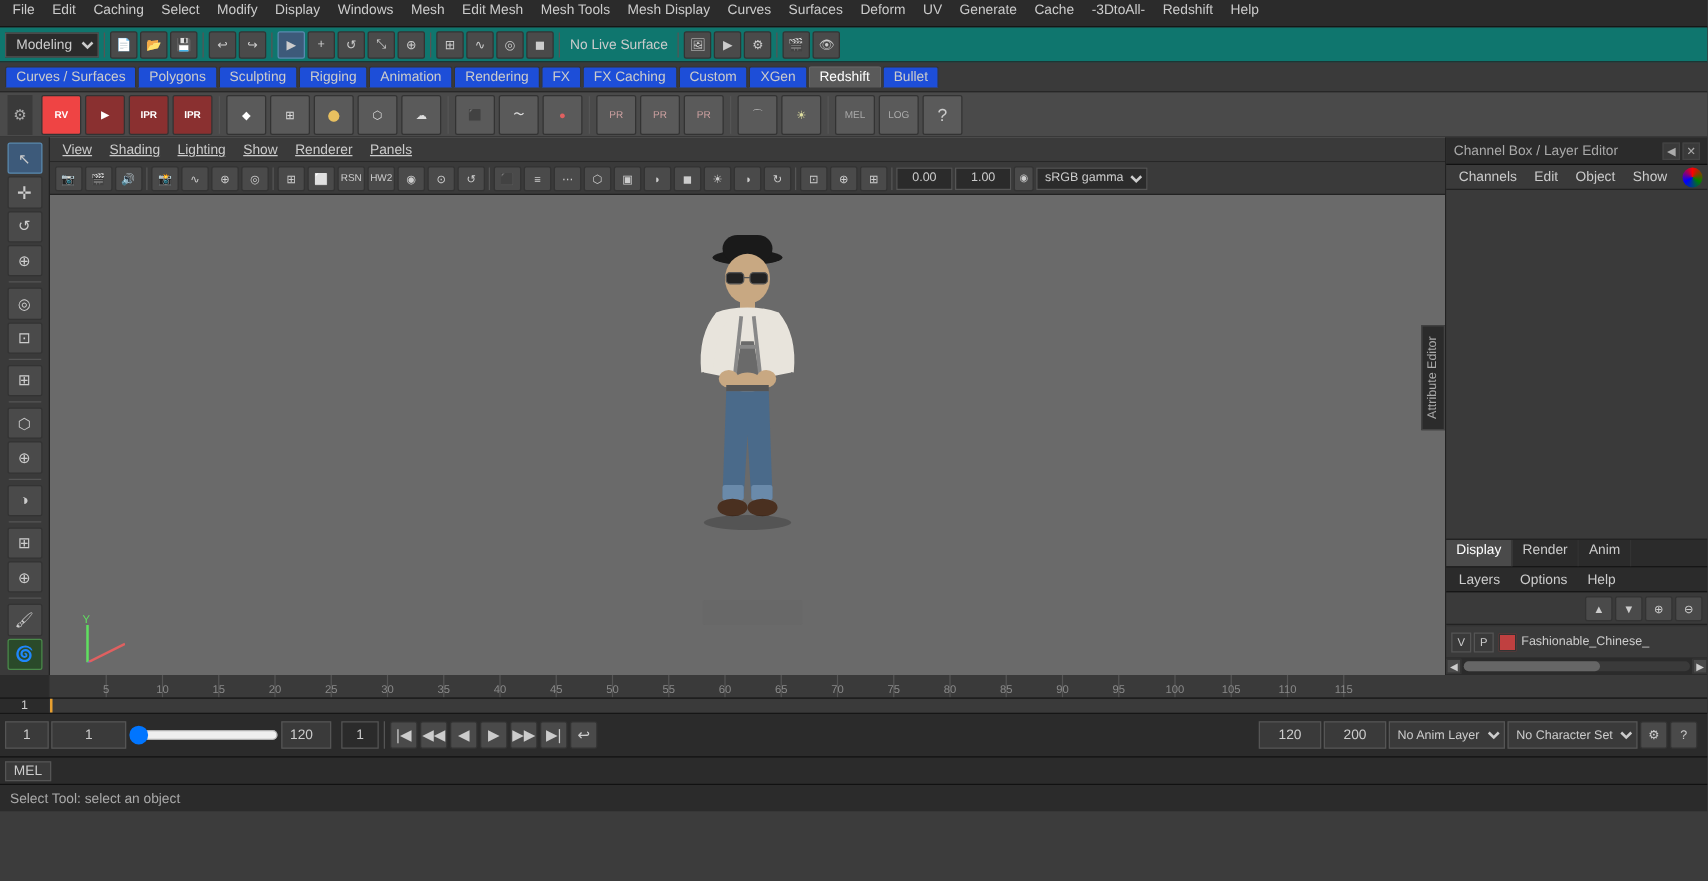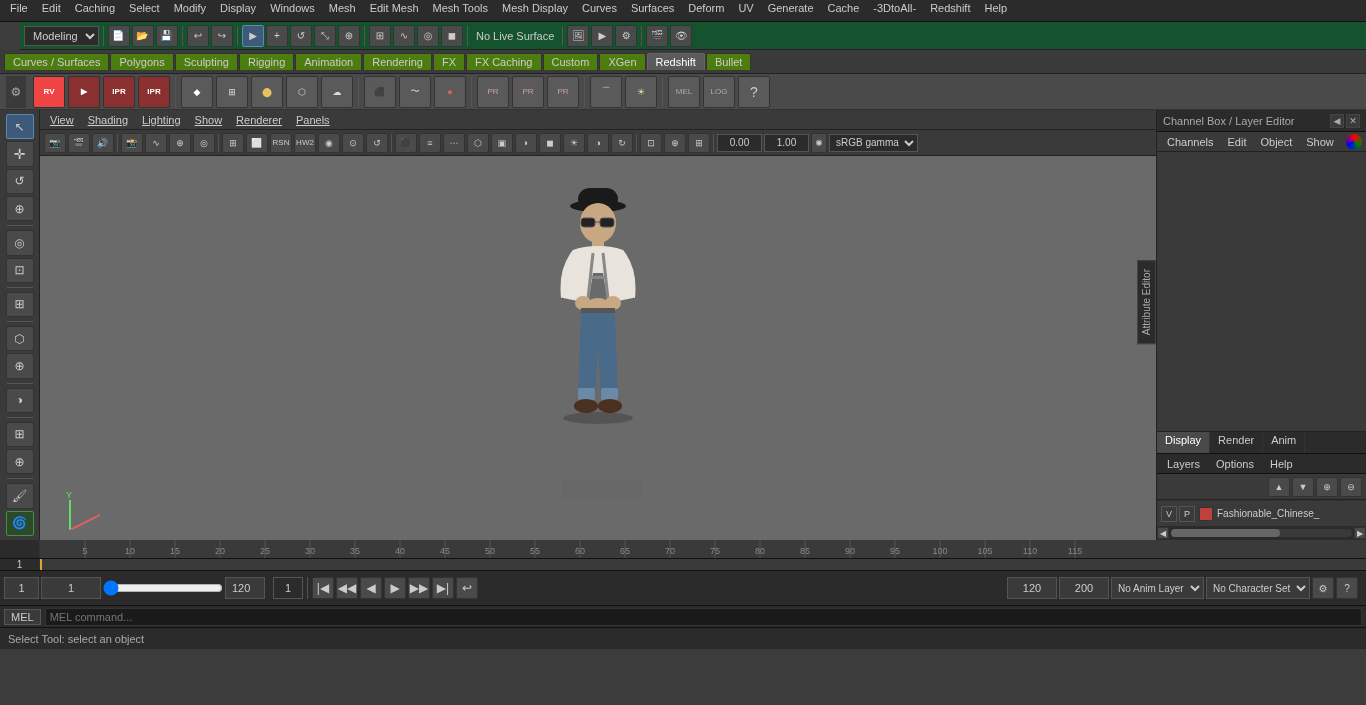--- a/index.html
+++ b/index.html
@@ -3,29 +3,29 @@
   <meta charset="utf-8">
   <style>
     * { margin: 0; padding: 0; box-sizing: border-box; }
     body { width: 1366px; height: 705px; overflow: hidden; background: #3c3c3c; font-family: Arial, sans-serif; font-size: 11px; color: #ccc; }
 
     
     #menu-bar { display: flex; align-items: flex-start; height: 22px; background: #2b2b2b; border-bottom: 1px solid #111; padding: 0 4px; gap: 2px; }
     .menu-item { padding: 2px 6px; color: #ccc; cursor: pointer; font-size: 11px; white-space: nowrap; }
 
     
-    #toolbar1 { display: flex; align-items: center; height: 28px; background: #14532d; border-bottom: 1px solid #222; padding: 0 4px; gap: 2px; margin-left: 20px; }
+    #toolbar1 { display: flex; align-items: center; height: 28px; background: #0f766e; border-bottom: 1px solid #222; padding: 0 4px; gap: 2px; }
     .tb-select { background: #2b2b2b; color: #ccc; border: 1px solid #555; padding: 1px 4px; font-size: 11px; height: 20px; }
     .tb-sep { width: 1px; height: 20px; background: #555; margin: 0 2px; }
     .tb-btn { width: 22px; height: 22px; background: #4a4a4a; border: 1px solid #333; border-radius: 2px; display: flex; align-items: center; justify-content: center; cursor: pointer; color: #ccc; font-size: 10px; }
     .tb-label { color: #ccc; font-size: 11px; padding: 0 4px; }
 
     
     #shelf-tabs { display: flex; align-items: center; height: 24px; background: #3a3a3a; border-bottom: 1px solid #222; padding: 0 4px; gap: 1px; }
-    .shelf-tab { padding: 2px 8px; background: #4d7c0f; color: #ccc; border: 1px solid #333; border-bottom: none; cursor: pointer; font-size: 11px; border-radius: 2px 2px 0 0; }
+    .shelf-tab { padding: 2px 8px; background: #1d4ed8; color: #ccc; border: 1px solid #333; border-bottom: none; cursor: pointer; font-size: 11px; border-radius: 2px 2px 0 0; }
     .shelf-tab.active { background: #5a5a5a; color: #fff; border-color: #666; }
 
     
     #shelf-content { display: flex; align-items: center; height: 36px; background: #4a4a4a; border-bottom: 1px solid #333; padding: 0 6px; gap: 3px; }
     .shelf-icon { width: 32px; height: 32px; background: #5a5a5a; border: 1px solid #333; border-radius: 2px; cursor: pointer; display: flex; align-items: center; justify-content: center; font-size: 9px; color: #ddd; }
     .shelf-settings { width: 20px; height: 32px; background: #3a3a3a; display: flex; align-items: center; justify-content: center; cursor: pointer; margin-right: 4px; }
 
     
     #left-toolbar { width: 40px; background: #3a3a3a; border-right: 1px solid #222; display: flex; flex-direction: column; align-items: center; padding: 4px 2px; gap: 2px; flex-shrink: 0; }
     .lt-btn { width: 28px; height: 28px; background: #4a4a4a; border: 1px solid #333; border-radius: 2px; display: flex; align-items: center; justify-content: center; cursor: pointer; color: #ccc; font-size: 12px; }
@@ -496,17 +496,16 @@
     <select class="pb-dropdown" style="height:22px; font-size:10px; background:#3a3a3a; border:1px solid #555; color:#ccc;">
       <option>No Character Set</option>
     </select>
     <div style="width:22px; height:22px; background:#4a4a4a; border:1px solid #333; display:flex; align-items:center; justify-content:center; cursor:pointer; font-size:10px; color:#ccc; border-radius:2px;">⚙</div>
     <div style="width:22px; height:22px; background:#4a4a4a; border:1px solid #333; display:flex; align-items:center; justify-content:center; cursor:pointer; font-size:10px; color:#ccc; border-radius:2px;">?</div>
   </div>
 </div>
 
 <div id="cmd-row">
   <div id="mel-indicator">MEL</div>
-  <input id="status-input" type="text" placeholder="MEL command..." style="">
 </div>
 <div style="height:22px; background:#2b2b2b; display:flex; align-items:center; padding:0 8px; border-top:1px solid #111;">
   <span style="color:#aaa; font-size:11px;">Select Tool: select an object</span>
 </div>
 
 </body></html>

